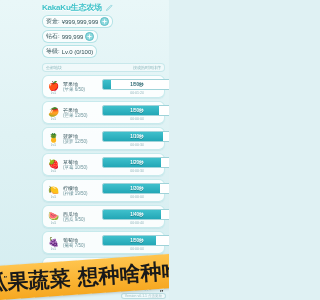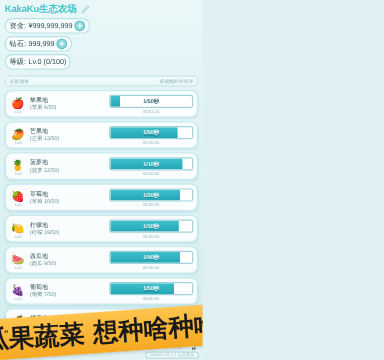--- a/index.html
+++ b/index.html
@@ -6,20 +6,21 @@
   body{
     width:169px;height:300px;overflow:hidden;
     font-family:"Liberation Sans","DejaVu Sans",sans-serif;
     background:#dff1f3;
     position:relative;
   }
   .app{
     position:absolute;inset:0;
     background:linear-gradient(180deg,#e9f7f8 0%,#dff2f4 45%,#d4edf0 100%);
     overflow:hidden;
+    padding-left:38px;
   }
   
   .header{
     padding:2px 4px 2px 4px;
   }
   .title-row{
     display:flex;align-items:center;gap:3px;
     height:11px;
   }
   .farm-title{

